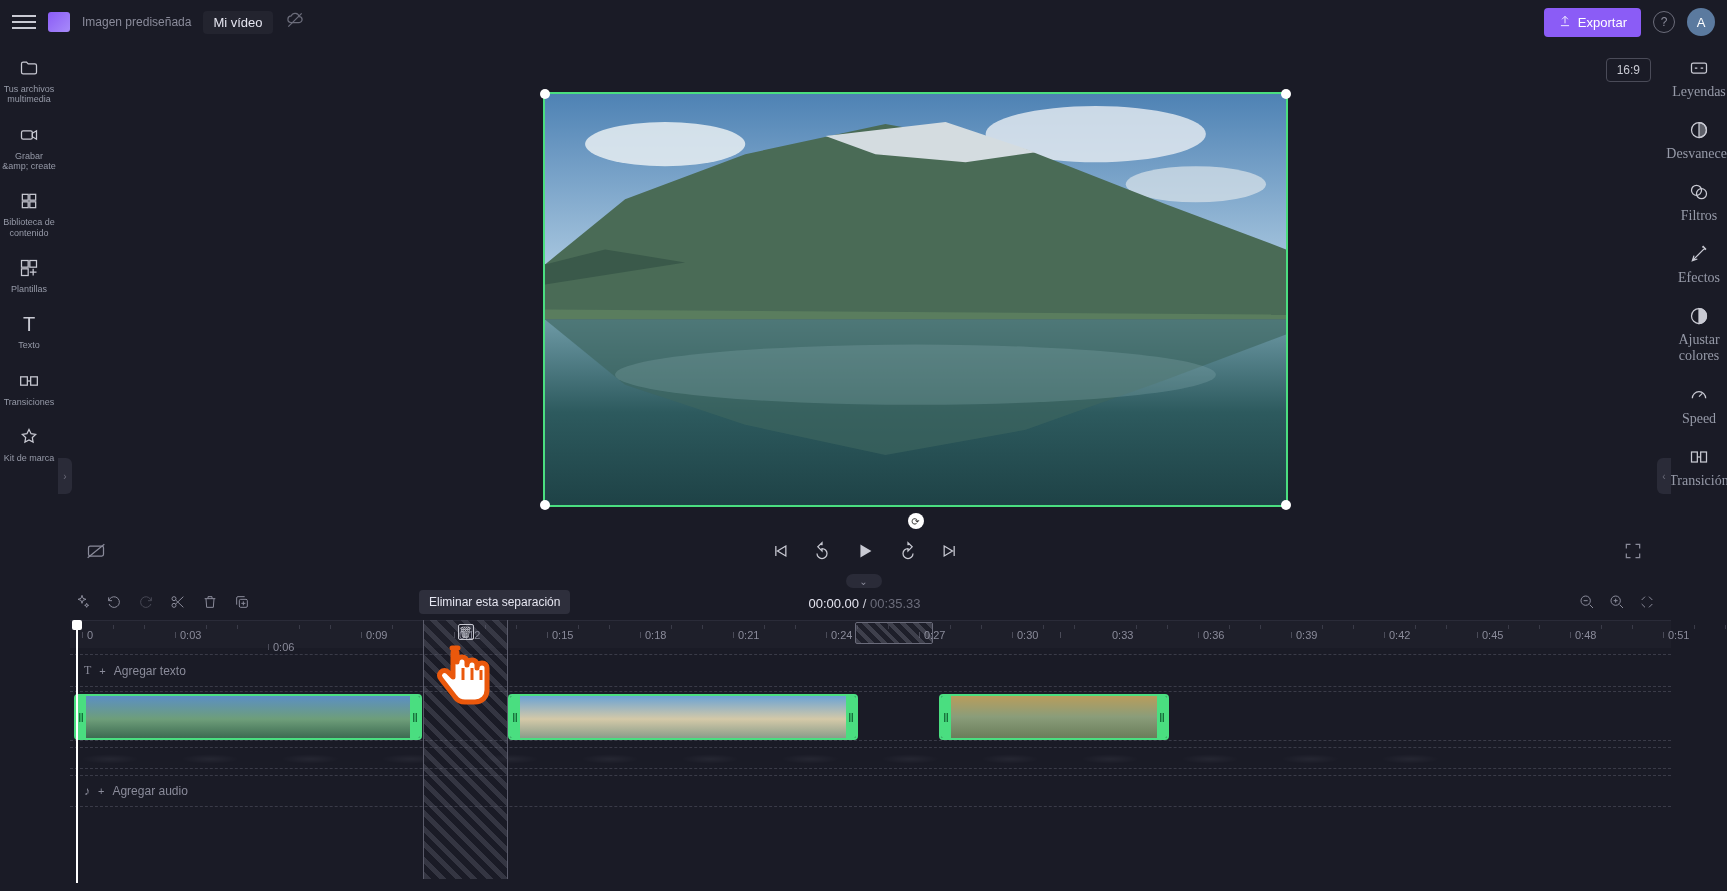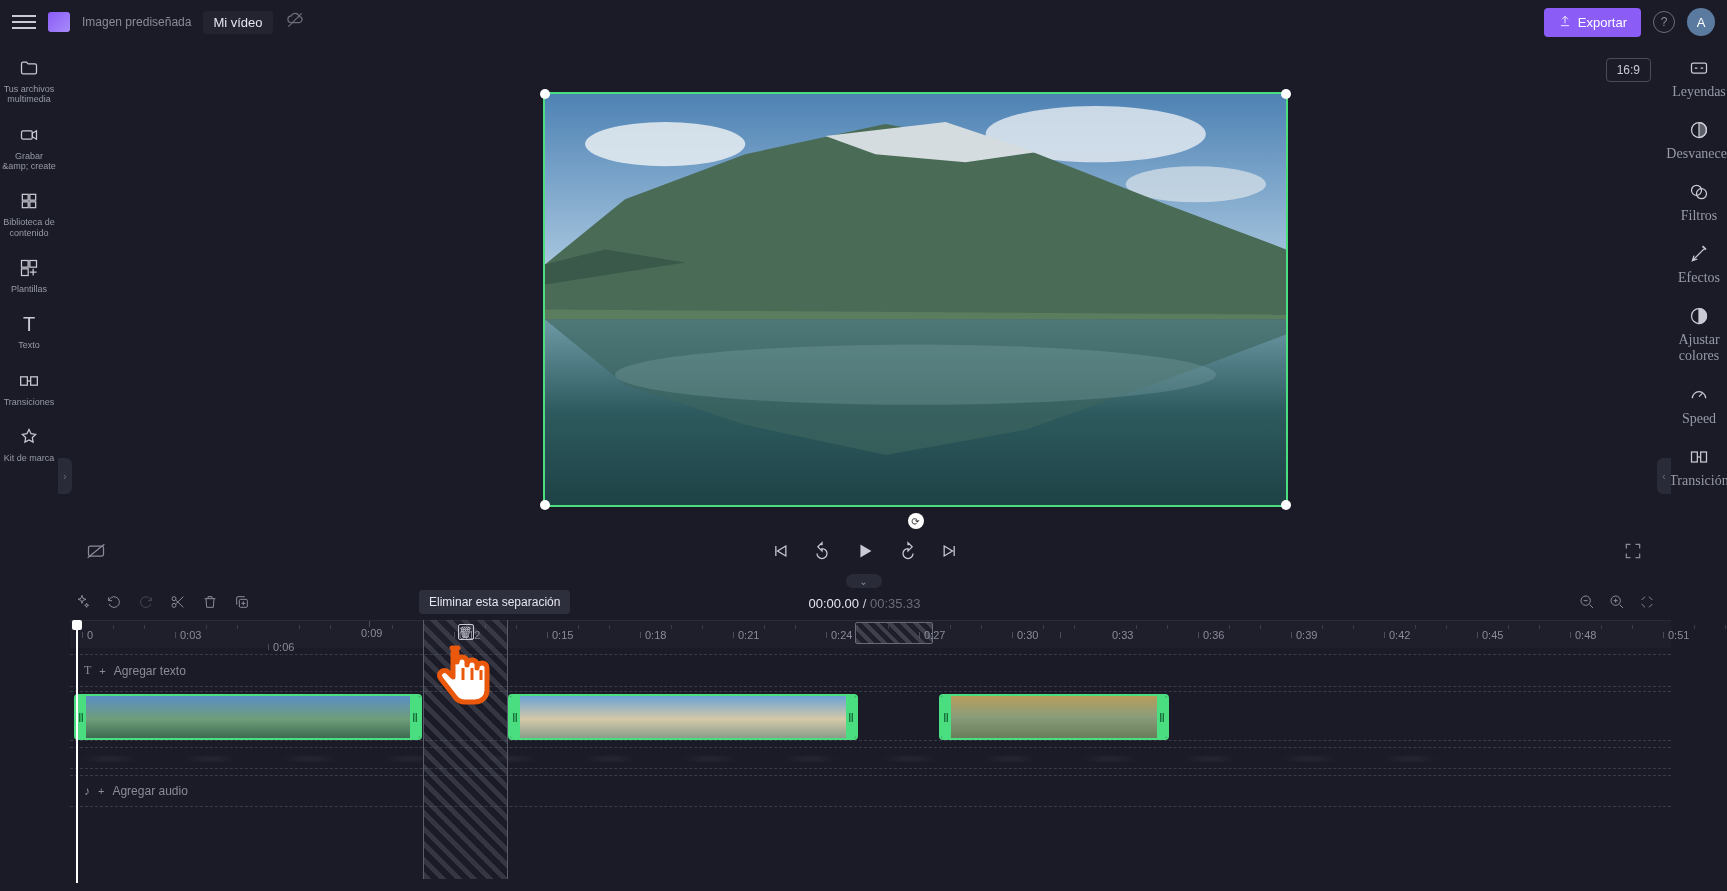--- a/index.html
+++ b/index.html
@@ -383,21 +383,21 @@
         <span class="tick-label">0:03</span>
       </div>
       <div class="minor" style="left: 136px;"></div>
       <div class="minor" style="left: 167px;"></div>
       <div class="tick" style="left: 198px; margin-top: 12px;">
         <div class="tick-line"></div>
         <span class="tick-label">0:06</span>
       </div>
       <div class="minor" style="left: 229px;"></div>
       <div class="minor" style="left: 260px;"></div>
-      <div class="tick" style="left: 291px; flex-direction: column;">
+      <div class="tick" style="left: 291px;">
         <div class="tick-line"></div>
         <span class="tick-label">0:09</span>
       </div>
       <div class="minor" style="left: 322px;"></div>
       <div class="minor" style="left: 353px;"></div>
       <div class="tick" style="left: 384px;">
         <div class="tick-line"></div>
         <span class="tick-label">0:12</span>
       </div>
       <div class="minor" style="left: 415px;"></div>

